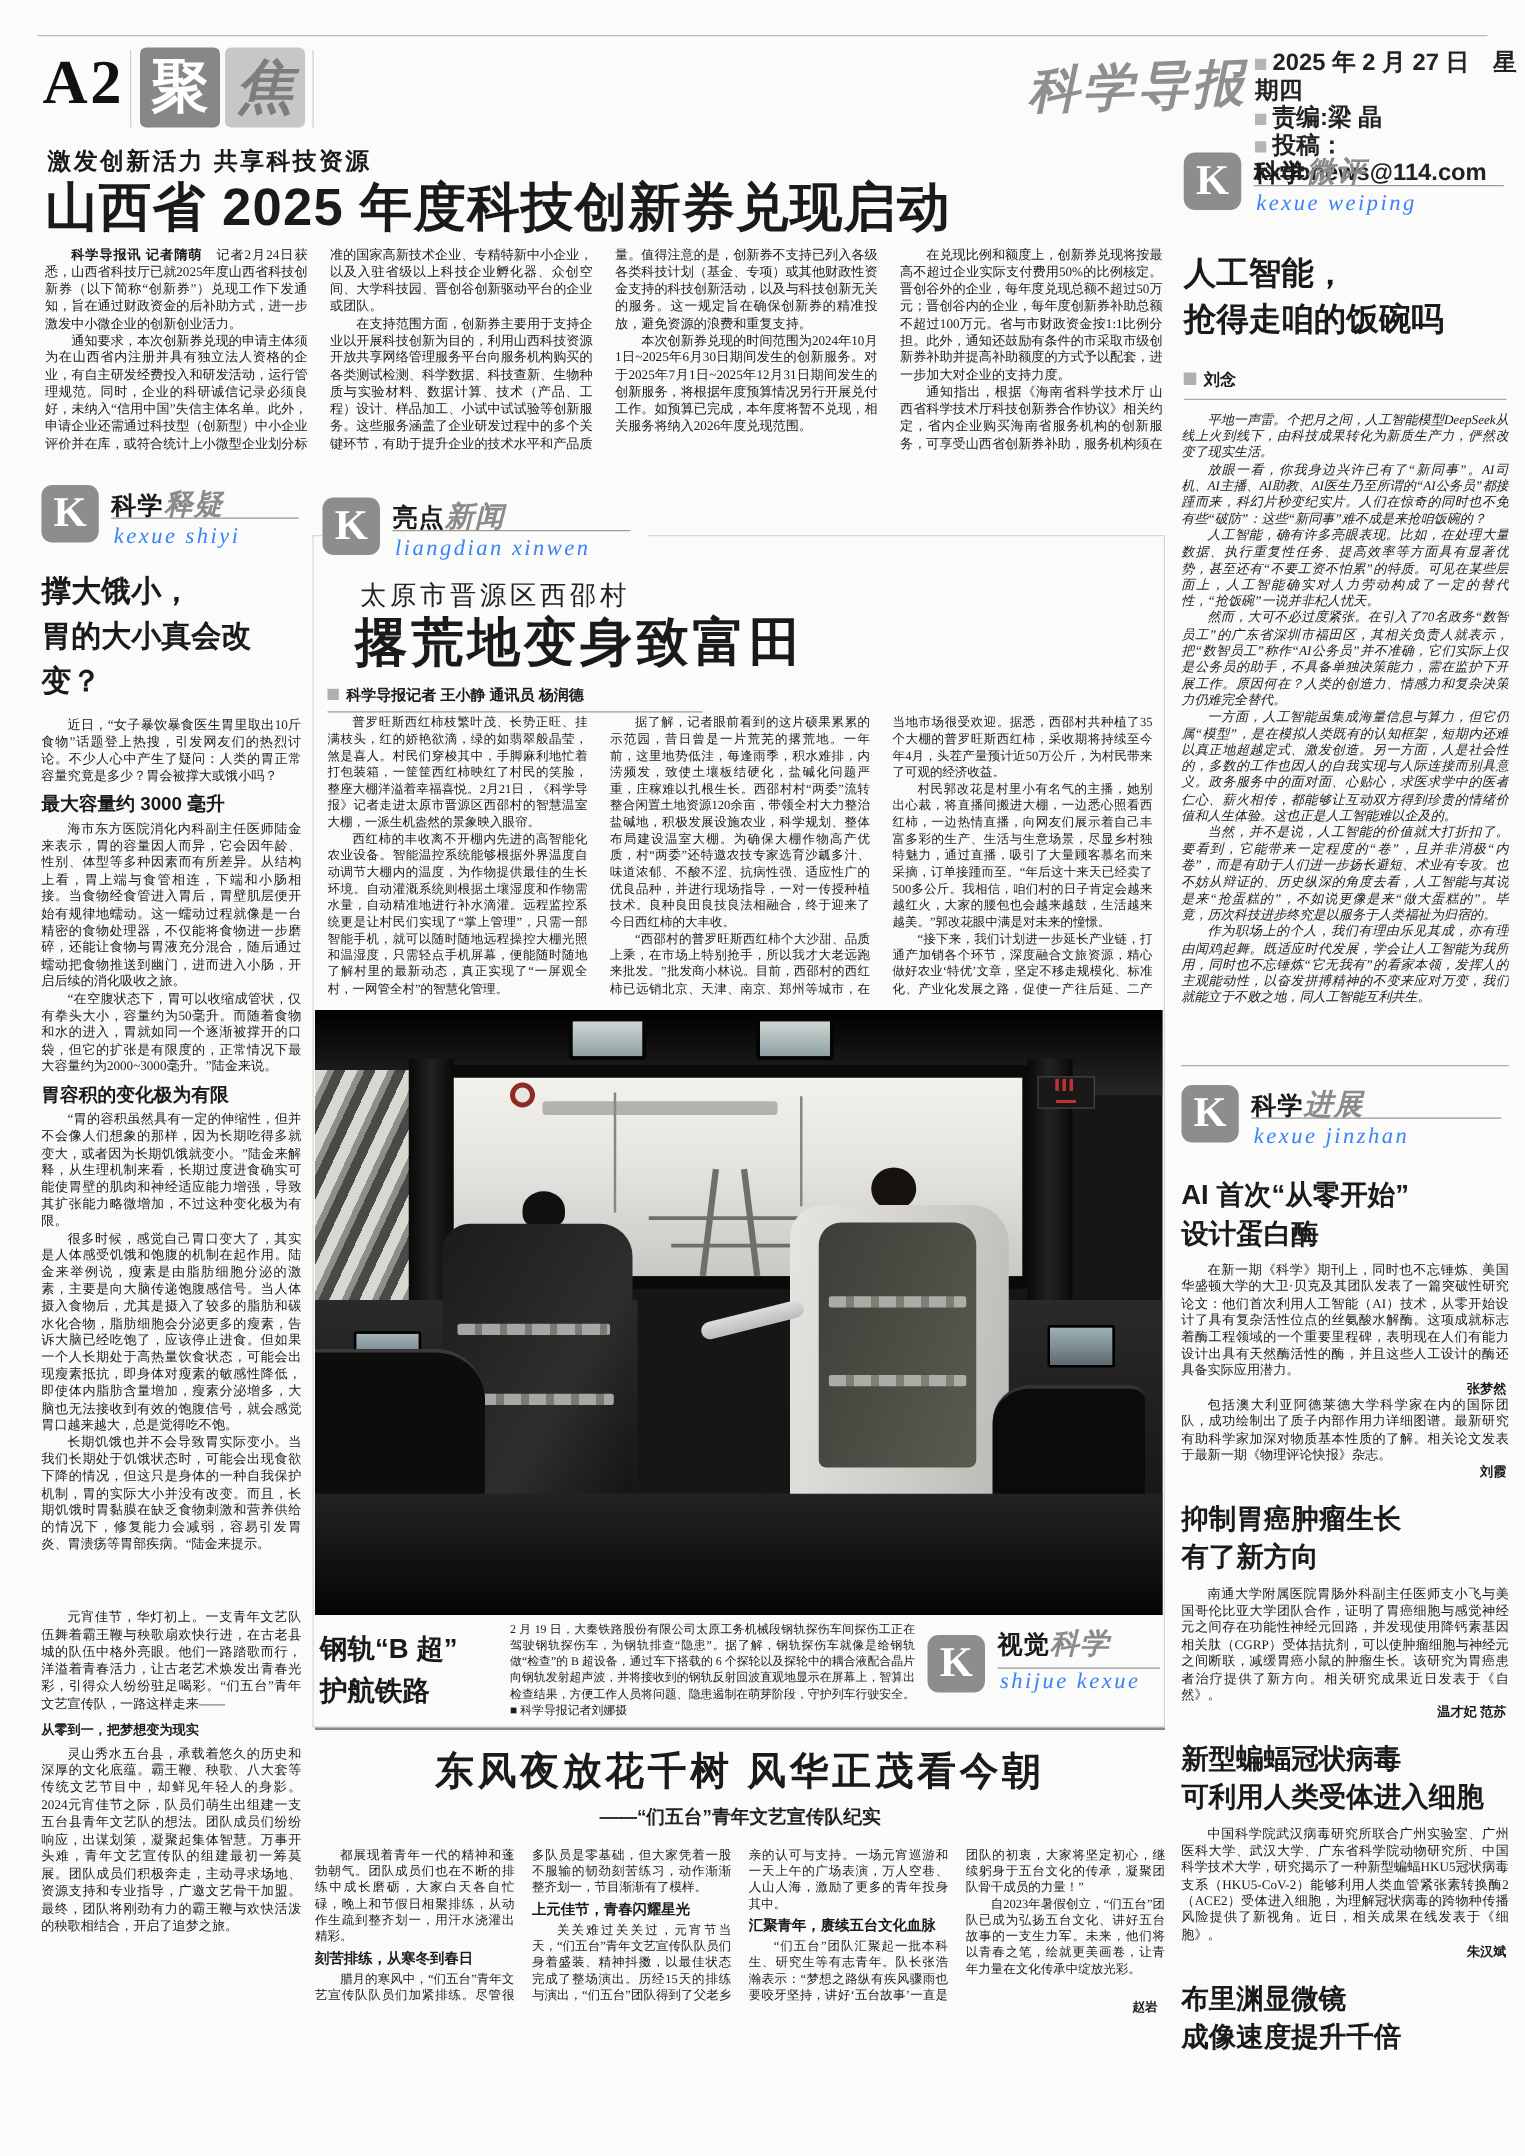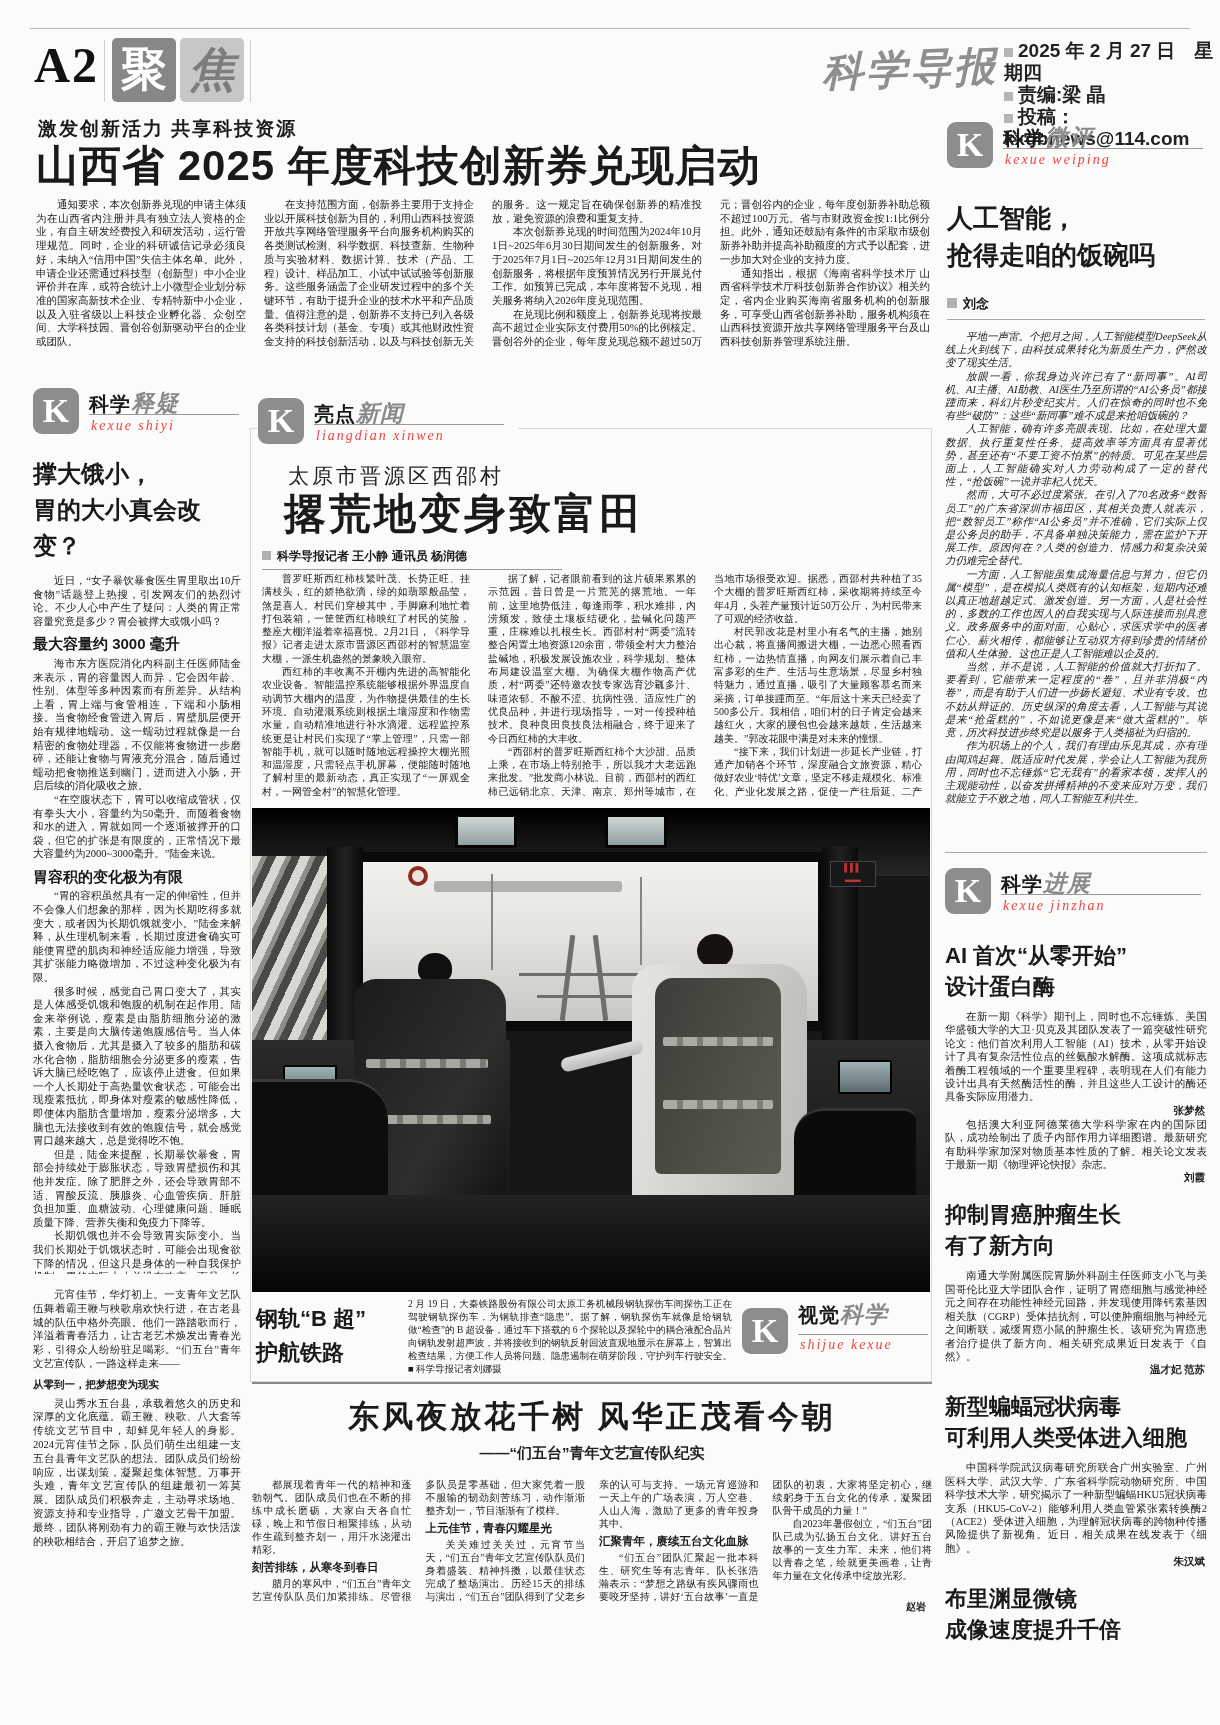--- a/index.html
+++ b/index.html
@@ -24,21 +24,21 @@
 
   
   .sec-head { position:absolute; }
   .kbox { position:absolute; left:0; top:0; width:46px; height:46px; background:#8d8d8d; border-radius:9px;
           color:#fff; font-weight:bold; font-size:34px; line-height:46px; text-align:center;
           font-family:"Liberation Serif",serif; }
   .sec-cn { position:absolute; left:56px; top:0; font-size:20px; font-weight:bold; color:#1a1a1a;
             font-family:"Liberation Sans",sans-serif; letter-spacing:1px; white-space:nowrap; }
   .sec-cn .callig { font-family:"Liberation Serif",serif; font-style:italic; color:#8a8a8a; font-size:23px; }
   .sec-rule { position:absolute; left:56px; top:26px; height:1px; background:#9a9a9a; }
-  .sec-py { position:absolute; left:58px; top:30px; font-style:italic; color:#ef4444; font-size:14px;
+  .sec-py { position:absolute; left:58px; top:30px; font-style:italic; color:#3b82f6; font-size:18px;
             letter-spacing:2px; font-family:"Liberation Serif",serif; white-space:nowrap; }
 
   
   .kicker { left:38px; top:116px; font-size:19px; font-weight:bold; letter-spacing:2px; }
   .headline { left:36px; top:138px; width:900px; font-size:42px; font-weight:bold; letter-spacing:1px; white-space:nowrap; }
   .main-body { left:36px; top:198px; width:894px; height:178px; column-count:4; column-gap:18px;
                font-size:10.5px; line-height:13.7px; overflow:hidden; }
 
   
   .li-p { text-indent:2em; text-align:justify; }
@@ -134,20 +134,21 @@
 <div class="abs paper-name">科学导报</div>
 <div class="abs masthead-info sans">
   <div><span class="sq"></span><span>2025 年 2 月 27 日　星期四</span></div>
   <div><span class="sq"></span><span>责编:梁 晶</span></div>
   <div><span class="sq"></span><span>投稿：kxdbnews@114.com</span></div>
 </div>
 
 <div class="abs kicker sans">激发创新活力  共享科技资源</div>
 <h1 class="abs headline sans">山西省 2025 年度科技创新券兑现启动</h1>
 <div class="abs main-body">
+    <div class="li-p"><b>科学导报讯 记者隋萌　</b>记者2月24日获悉，山西省科技厅已就2025年度山西省科技创新券（以下简称“创新券”）兑现工作下发通知，旨在通过财政资金的后补助方式，进一步激发中小微企业的创新创业活力。</div>
     <div class="li-p">通知要求，本次创新券兑现的申请主体须为在山西省内注册并具有独立法人资格的企业，有自主研发经费投入和研发活动，运行管理规范。同时，企业的科研诚信记录必须良好，未纳入“信用中国”失信主体名单。此外，申请企业还需通过科技型（创新型）中小企业评价并在库，或符合统计上小微型企业划分标准的国家高新技术企业、专精特新中小企业，以及入驻省级以上科技企业孵化器、众创空间、大学科技园、晋创谷创新驱动平台的企业或团队。</div>
     <div class="li-p">在支持范围方面，创新券主要用于支持企业以开展科技创新为目的，利用山西科技资源开放共享网络管理服务平台向服务机构购买的各类测试检测、科学数据、科技查新、生物种质与实验材料、数据计算、技术（产品、工程）设计、样品加工、小试中试试验等创新服务。这些服务涵盖了企业研发过程中的多个关键环节，有助于提升企业的技术水平和产品质量。值得注意的是，创新券不支持已列入各级各类科技计划（基金、专项）或其他财政性资金支持的科技创新活动，以及与科技创新无关的服务。这一规定旨在确保创新券的精准投放，避免资源的浪费和重复支持。</div>
     <div class="li-p">本次创新券兑现的时间范围为2024年10月1日~2025年6月30日期间发生的创新服务。对于2025年7月1日~2025年12月31日期间发生的创新服务，将根据年度预算情况另行开展兑付工作。如预算已完成，本年度将暂不兑现，相关服务将纳入2026年度兑现范围。</div>
     <div class="li-p">在兑现比例和额度上，创新券兑现将按最高不超过企业实际支付费用50%的比例核定。晋创谷外的企业，每年度兑现总额不超过50万元；晋创谷内的企业，每年度创新券补助总额不超过100万元。省与市财政资金按1:1比例分担。此外，通知还鼓励有条件的市采取市级创新券补助并提高补助额度的方式予以配套，进一步加大对企业的支持力度。</div>
     <div class="li-p">通知指出，根据《海南省科学技术厅 山西省科学技术厅科技创新券合作协议》相关约定，省内企业购买海南省服务机构的创新服务，可享受山西省创新券补助，服务机构须在山西科技资源开放共享网络管理服务平台及山西科技创新券管理系统注册。</div>
   </div>
 
 <div class="sec-head" style="left:947px; top:122px; width:258px; height:52px;">
   <div class="kbox">K</div>
   <div class="sec-cn"><span>科学</span><span class="callig">微评</span></div>
@@ -177,21 +178,20 @@
   <h2 class="sy-title sans">撑大饿小，
 胃的大小真会改变？</h2>
   <div class="sy-body">
       <div class="li-p">近日，“女子暴饮暴食医生胃里取出10斤食物”话题登上热搜，引发网友们的热烈讨论。不少人心中产生了疑问：人类的胃正常容量究竟是多少？胃会被撑大或饿小吗？</div>
       <div class="li-h">最大容量约 3000 毫升</div>
       <div class="li-p">海市东方医院消化内科副主任医师陆金来表示，胃的容量因人而异，它会因年龄、性别、体型等多种因素而有所差异。从结构上看，胃上端与食管相连，下端和小肠相接。当食物经食管进入胃后，胃壁肌层便开始有规律地蠕动。这一蠕动过程就像是一台精密的食物处理器，不仅能将食物进一步磨碎，还能让食物与胃液充分混合，随后通过蠕动把食物推送到幽门，进而进入小肠，开启后续的消化吸收之旅。</div>
       <div class="li-p">“在空腹状态下，胃可以收缩成管状，仅有拳头大小，容量约为50毫升。而随着食物和水的进入，胃就如同一个逐渐被撑开的口袋，但它的扩张是有限度的，正常情况下最大容量约为2000~3000毫升。”陆金来说。</div>
       <div class="li-h">胃容积的变化极为有限</div>
       <div class="li-p">“胃的容积虽然具有一定的伸缩性，但并不会像人们想象的那样，因为长期吃得多就变大，或者因为长期饥饿就变小。”陆金来解释，从生理机制来看，长期过度进食确实可能使胃壁的肌肉和神经适应能力增强，导致其扩张能力略微增加，不过这种变化极为有限。</div>
       <div class="li-p">很多时候，感觉自己胃口变大了，其实是人体感受饥饿和饱腹的机制在起作用。陆金来举例说，瘦素是由脂肪细胞分泌的激素，主要是向大脑传递饱腹感信号。当人体摄入食物后，尤其是摄入了较多的脂肪和碳水化合物，脂肪细胞会分泌更多的瘦素，告诉大脑已经吃饱了，应该停止进食。但如果一个人长期处于高热量饮食状态，可能会出现瘦素抵抗，即身体对瘦素的敏感性降低，即使体内脂肪含量增加，瘦素分泌增多，大脑也无法接收到有效的饱腹信号，就会感觉胃口越来越大，总是觉得吃不饱。</div>
-      <div class="li-p">但是，陆金来提醒，长期暴饮暴食，胃部会持续处于膨胀状态，导致胃壁损伤和其他并发症。除了肥胖之外，还会导致胃部不适、胃酸反流、胰腺炎、心血管疾病、肝脏负担加重、血糖波动、心理健康问题、睡眠质量下降、营养失衡和免疫力下降等。</div>
       <div class="li-p">长期饥饿也并不会导致胃实际变小。当我们长期处于饥饿状态时，可能会出现食欲下降的情况，但这只是身体的一种自我保护机制，胃的实际大小并没有改变。而且，长期饥饿时胃黏膜在缺乏食物刺激和营养供给的情况下，修复能力会减弱，容易引发胃炎、胃溃疡等胃部疾病。“陆金来提示。</div>
     </div>
 </div>
 
 <div class="abs ld-frame"></div>
 <div class="sec-head" style="left:258px; top:398px; width:260px; height:52px; background:#fbfbf9;">
   <div class="kbox">K</div>
   <div class="sec-cn"><span>亮点</span><span class="callig">新闻</span></div>
   <div class="sec-rule" style="width:190px;"></div>
   <div class="sec-py">liangdian  xinwen</div>

